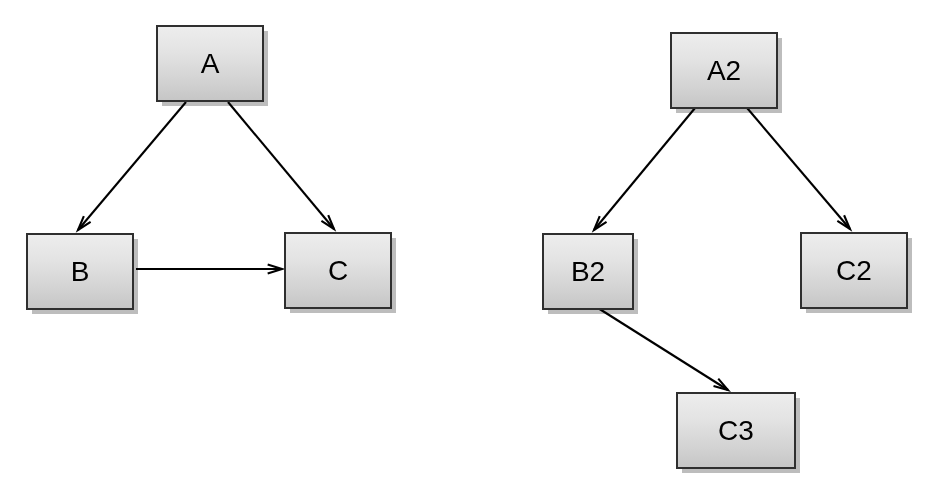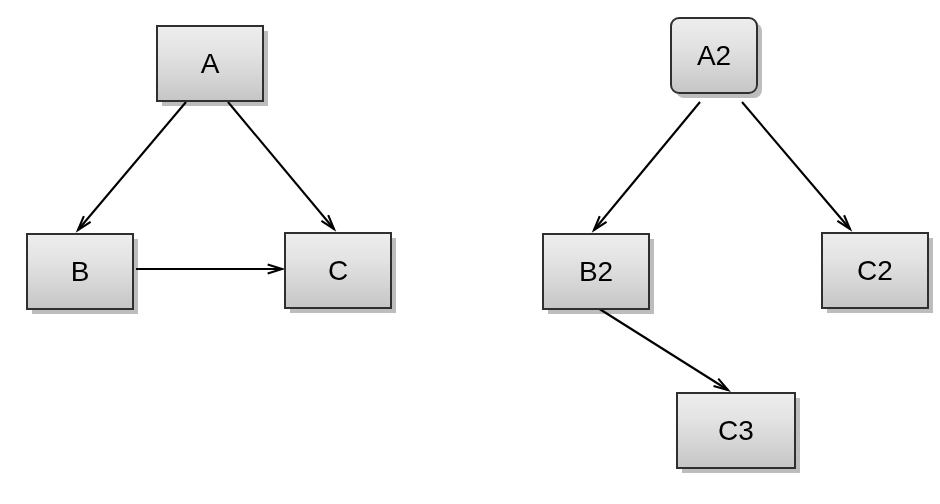--- a/index.html
+++ b/index.html
@@ -76,25 +76,25 @@
     </svg>
 <div class="node" style="left: 156px; top: 25px; width: 108px; height: 77px;">
       <span class="node-label">A</span>
     </div>
     <div class="node" style="left: 26px; top: 233px; width: 108px; height: 77px;">
       <span class="node-label">B</span>
     </div>
     <div class="node" style="left: 284px; top: 232px; width: 108px; height: 77px;">
       <span class="node-label">C</span>
     </div>
-    <div class="node" style="left: 670px; top: 17px; width: 88px; height: 77px; border-radius: 9px;">
+    <div class="node" style="left: 670px; top: 32px; width: 108px; height: 77px;">
       <span class="node-label">A2</span>
     </div>
-    <div class="node" style="left: 542px; top: 233px; width: 108px; height: 77px;">
+    <div class="node" style="left: 542px; top: 233px; width: 92px; height: 77px;">
       <span class="node-label">B2</span>
     </div>
-    <div class="node" style="left: 800px; top: 232px; width: 108px; height: 77px; margin-left: 21px;">
+    <div class="node" style="left: 800px; top: 232px; width: 108px; height: 77px;">
       <span class="node-label">C2</span>
     </div>
     <div class="node" style="left: 676px; top: 392px; width: 120px; height: 77px;">
       <span class="node-label">C3</span>
     </div>
   </div>
 
 </body></html>

